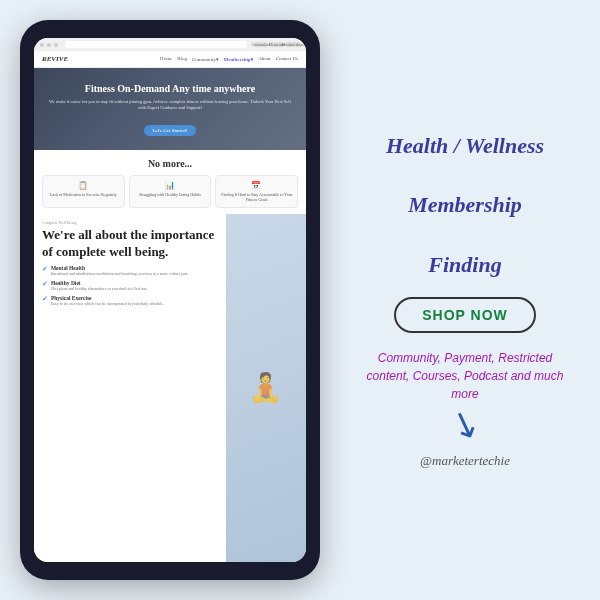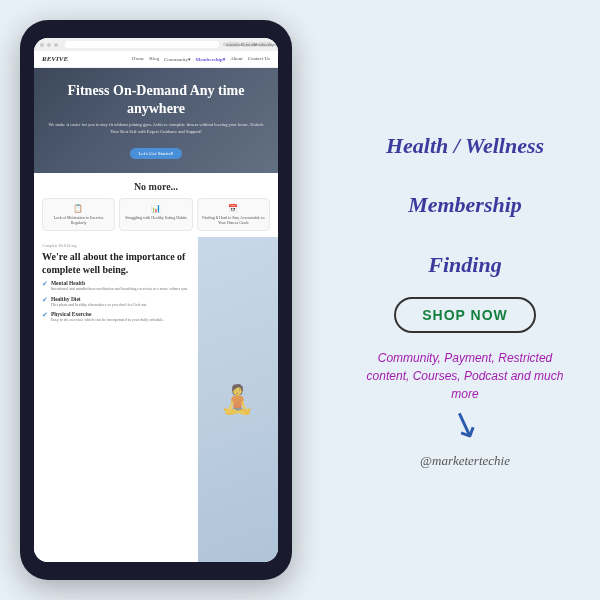--- a/index.html
+++ b/index.html
@@ -10,21 +10,21 @@
       font-family: 'Georgia', serif;
       overflow: hidden;
       display: flex;
       align-items: center;
       justify-content: space-between;
       padding: 20px;
     }
 
     
     .tablet-mockup {
-      width: 272px;
+      width: 300px;
       height: 560px;
       background: #1a1a2e;
       border-radius: 28px;
       padding: 18px 14px;
       box-shadow: 0 8px 30px rgba(0,0,0,0.3);
       position: relative;
       flex-shrink: 0;
     }
 
     .tablet-screen {
@@ -118,21 +118,21 @@
       position: absolute;
       inset: 0;
       background: rgba(50,60,80,0.55);
       border-radius: 0;
     }
     .hero-content {
       position: relative;
       z-index: 2;
     }
     .hero-title {
-      font-size: 14px;
+      font-size: 10px;
       color: #fff;
       font-weight: bold;
       line-height: 1.3;
       margin-bottom: 4px;
     }
     .hero-subtitle {
       font-size: 4.5px;
       color: #e0e0e0;
       line-height: 1.4;
       margin-bottom: 6px;
@@ -191,21 +191,21 @@
       flex: 1;
       padding: 6px 8px;
       background: #fff;
     }
     .wellbeing-label {
       font-size: 4px;
       color: #999;
       margin-bottom: 2px;
     }
     .wellbeing-title {
-      font-size: 10px;
+      font-size: 13px;
       font-weight: bold;
       color: #222;
       line-height: 1.3;
       margin-bottom: 4px;
     }
     .wellbeing-item {
       display: flex;
       align-items: flex-start;
       gap: 3px;
       margin-bottom: 4px;

